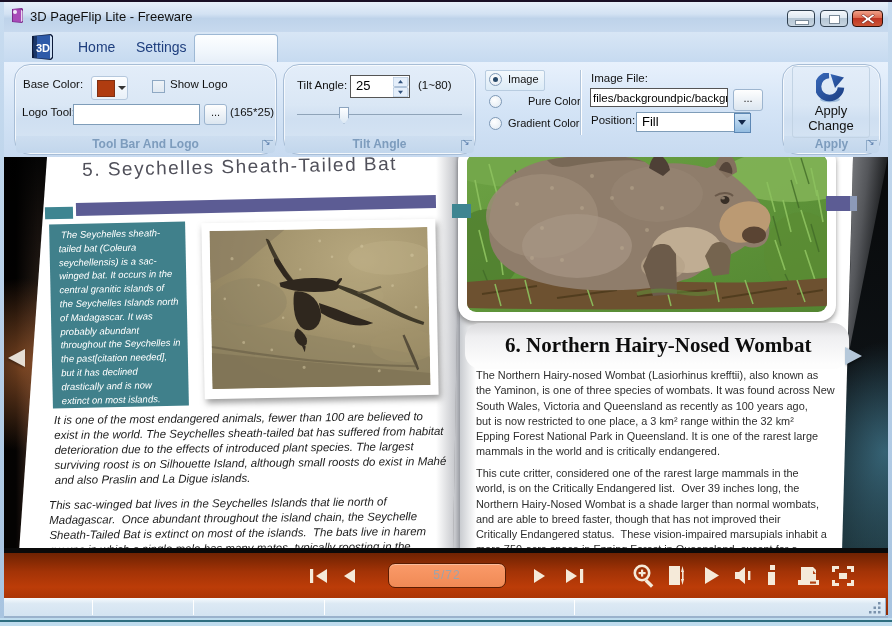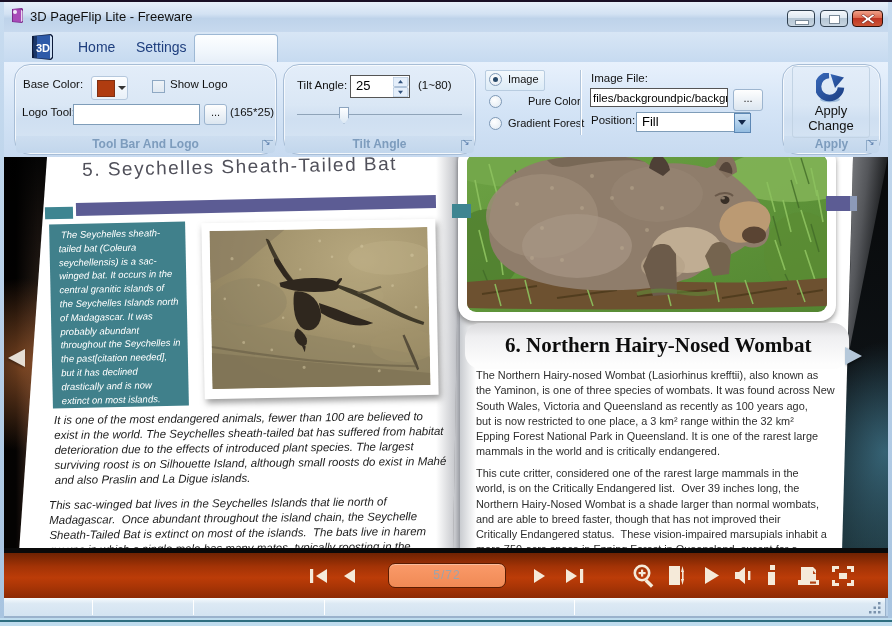--- a/index.html
+++ b/index.html
@@ -73,21 +73,21 @@
 #wombatframe{left:454px;top:-12px;width:378px;height:176px;background:#fff;border-radius:16px;box-shadow:0 3px 5px rgba(90,90,90,.6);}
 #wombatphoto{left:9px;top:9px;width:360px;height:158px;border-radius:9px;overflow:hidden;}
 #headband{left:461px;top:166px;width:384px;height:46px;border-radius:16px;background:linear-gradient(180deg,#d8d8da 0%,#efeff1 30%,#fdfdfd 90%);}
 #rheading{left:501px;top:176px;font-size:21px;font-weight:bold;font-family:"Liberation Serif",serif;color:#0d0d0d;white-space:nowrap;}
 .rpara{font-size:10.9px;line-height:15.25px;color:#2e2e2e;}
 
 #larrow{left:4px;top:192px;width:0;height:0;border-top:9px solid transparent;border-bottom:9px solid transparent;border-right:17px solid #e5ded4;filter:drop-shadow(-1px 1px 1px rgba(0,0,0,.4));}
 #rarrow{left:841px;top:190px;width:0;height:0;border-top:9px solid transparent;border-bottom:9px solid transparent;border-left:17px solid #b5c8da;filter:drop-shadow(1px 1px 1px rgba(0,0,0,.4));}
 
 #blackline{left:4px;top:548px;width:884px;height:5px;background:#0a0a0a;}
-#toolbar{left:4px;top:553px;width:884px;height:45px;background:linear-gradient(#6e2202 0%,#a33306 30%,#bc3c08 55%,#a93506 75%,#8d2a04 100%);}
+#toolbar{left:4px;top:553px;width:884px;height:62px;background:linear-gradient(#6e2202 0%,#a33306 30%,#bc3c08 55%,#a93506 75%,#8d2a04 100%);}
 #statusbar{left:4px;top:598px;width:881px;height:19px;background:linear-gradient(#f6fafd,#dce9f4 30%,#d3e3f1);border-right:1px solid #9ab2cc;}
 #statusbar .sep{position:absolute;top:2px;width:1px;height:15px;background:#fff;}
 #statusline{left:4px;top:616px;width:884px;height:2px;background:#9ab2cc;}
 #bottomstrip{left:0px;top:618px;width:892px;height:8px;background:#bfdcee;}
 #tealline{left:0px;top:620px;width:892px;height:2px;background:#2e6e80;}
 #lborder{left:0;top:2px;width:4px;height:616px;background:linear-gradient(#c8dcf0,#a8c4e0);}
 #rborder{left:888px;top:2px;width:4px;height:616px;background:linear-gradient(#c8dcf0,#a8c4e0);}
 </style></head>
 <body>
 <div class="abs" id="topline"></div>
@@ -164,21 +164,21 @@
 <div class="abs" id="sthumb"></div>
 
 <div class="abs" id="r1hl"></div>
 <div class="abs radio" style="left:489px;top:73px;">
     <div style="position:absolute;left:3px;top:3px;width:5px;height:5px;border-radius:50%;background:#2a4a6a;"></div>
   </div>
 <span class="abs lbl" style="left:508px;top:73px;font-size:11px;">Image</span>
 <div class="abs radio" style="left:489px;top:95px;"></div>
 <span class="abs lbl" style="left:508px;top:95px;font-size:11px;margin-left:20px;">Pure Color</span>
 <div class="abs radio" style="left:489px;top:117px;"></div>
-<span class="abs lbl" style="left:508px;top:117px;font-size:11px;">Gradient Forest</span>
+<span class="abs lbl" style="left:508px;top:117px;font-size:11px;">Gradient Color</span>
 <div class="abs" style="left:580px;top:70px;width:1px;height:65px;background:#b0c4da;border-right:1px solid #fff;"></div>
 <span class="abs lbl" style="left:591px;top:72px;">Image File:</span>
 <div class="abs" id="imgfield">files/backgroundpic/backgro</div>
 <div class="abs" id="dots2">...</div>
 <span class="abs lbl" style="left:591px;top:114px;">Position:</span>
 <div class="abs" id="posfield">Fill</div>
 <div class="abs" id="posarrow">
     <div style="position:absolute;left:3px;top:6px;width:0;height:0;border-left:4px solid transparent;border-right:4px solid transparent;border-top:5px solid #12284a;"></div>
   </div>
 

